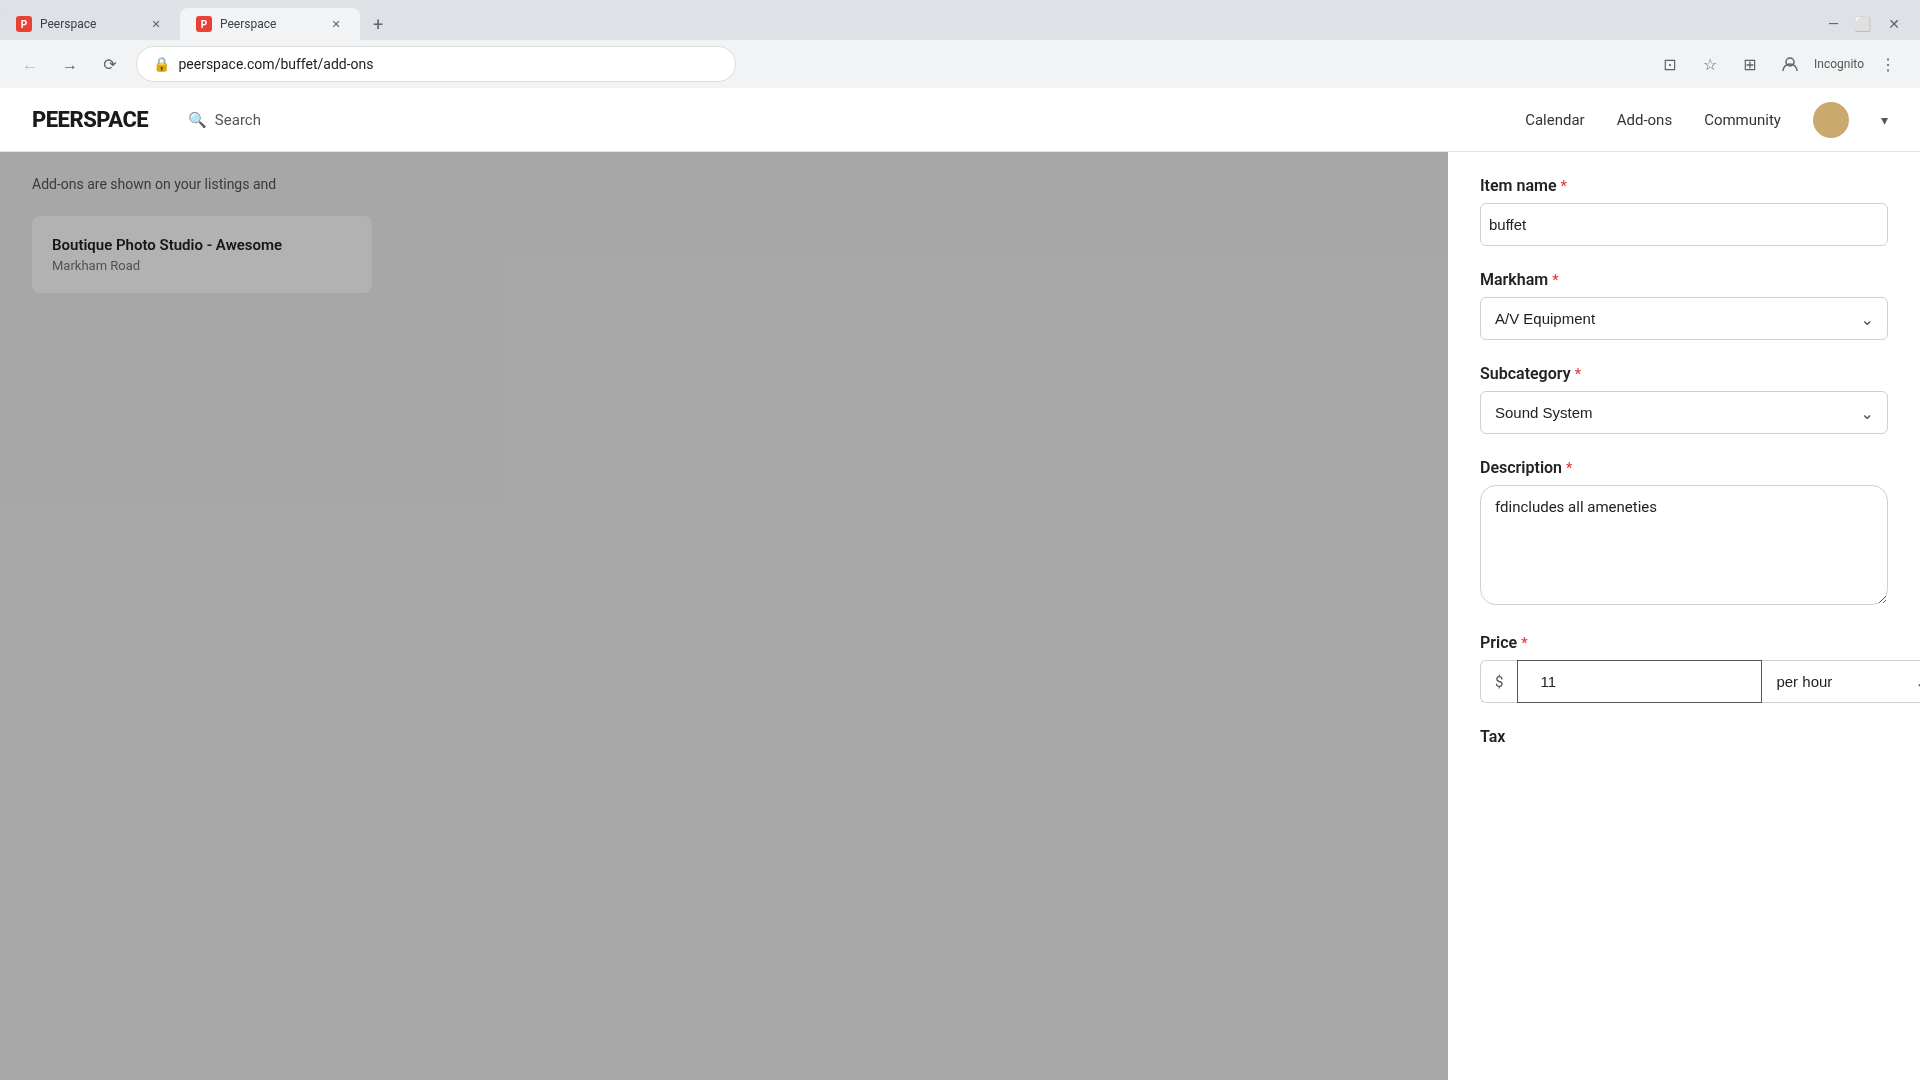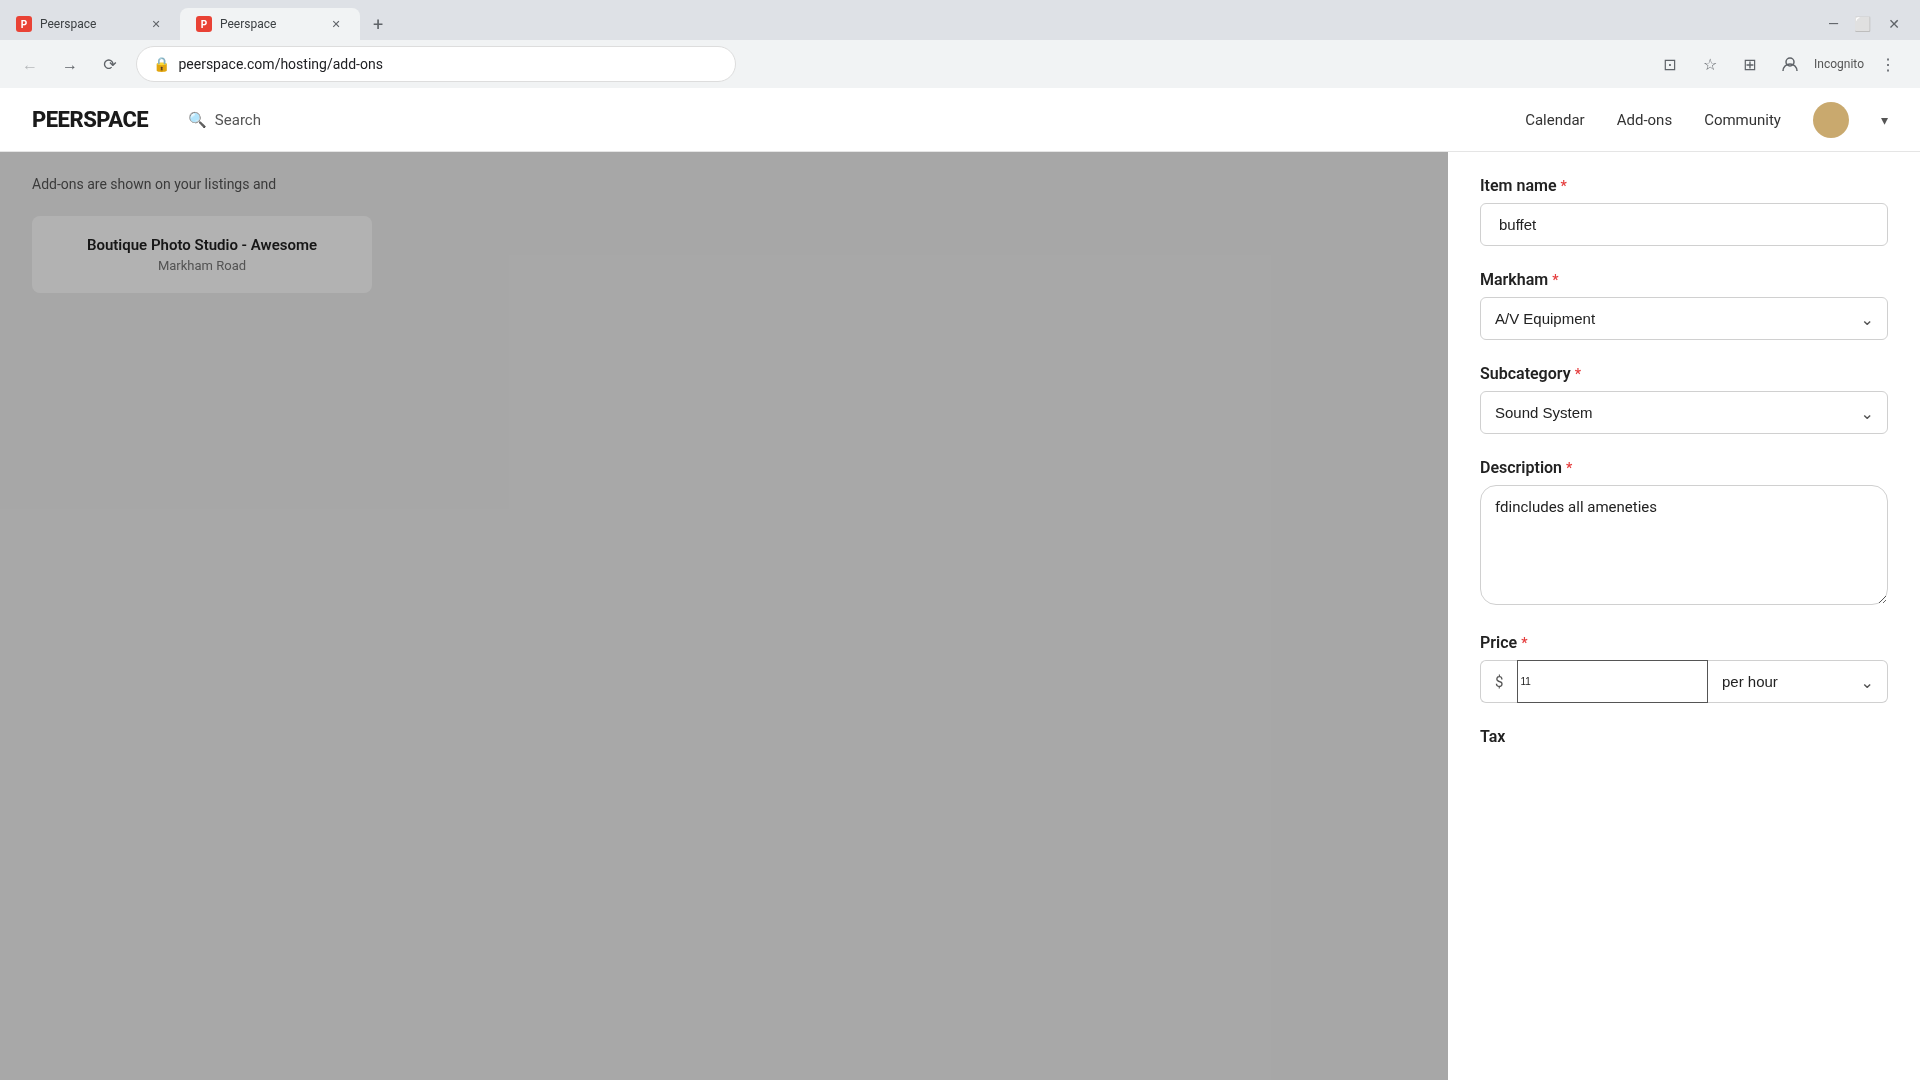--- a/index.html
+++ b/index.html
@@ -262,21 +262,20 @@
       font-size: 14px;
       color: #555;
       margin-bottom: 24px;
     }
 
     .listing-card {
       background: white;
       border-radius: 8px;
       padding: 20px;
       width: 340px;
-      text-align: center;
     }
 
     .listing-name {
       font-size: 15px;
       font-weight: 600;
       color: #222;
     }
 
     .listing-address {
       font-size: 13px;
@@ -323,21 +322,21 @@
 
     .required-star {
       color: #e53e3e;
       font-size: 14px;
     }
 
     .form-input {
       width: 100%;
       border: 1.5px solid #d0d0d0;
       border-radius: 6px;
-      padding: 12px 18px;
+      padding: 12px 8px;
       font-size: 15px;
       color: #222;
       outline: none;
       background: white;
     }
 
     .form-select-wrapper {
       position: relative;
       width: 100%;
     }
@@ -395,22 +394,22 @@
       border-radius: 6px 0 0 6px;
       background: white;
       font-size: 15px;
       color: #555;
     }
 
     .price-input {
       flex: 1;
       border: 1.5px solid #555;
       border-radius: 0;
-      padding: 12px 2px;
-      font-size: 10px;
+      padding: 12px 22px;
+      font-size: 15px;
       color: #222;
       outline: none;
       background: white;
     }
 
     .price-dropdown {
       position: relative;
       min-width: 180px;
     }
 
@@ -476,21 +475,21 @@
       <span class="window-btn">✕</span>
     </div>
   </div>
 
   <div class="address-bar">
     <div class="nav-btn disabled">←</div>
     <div class="nav-btn">→</div>
     <div class="nav-btn">⟳</div>
     <div class="url-bar">
       <span class="lock-icon">🔒</span>
-      <span class="url-text">peerspace.com/hosting/add-ons</span>
+      <span class="url-text">peerspace.com/buffet/add-ons</span>
     </div>
     <div class="browser-actions">
       <div class="browser-action-btn">⊡</div>
       <div class="browser-action-btn">☆</div>
       <div class="browser-action-btn">⊞</div>
       <div class="browser-action-btn" style="font-size:13px; color:#5f6368;">
         <svg width="20" height="20" viewBox="0 0 20 20" fill="none">
           <circle cx="10" cy="8" r="4" stroke="#5f6368" stroke-width="1.5"></circle>
           <path d="M3 17c0-3.866 3.134-7 7-7s7 3.134 7 7" stroke="#5f6368" stroke-width="1.5"></path>
         </svg>

